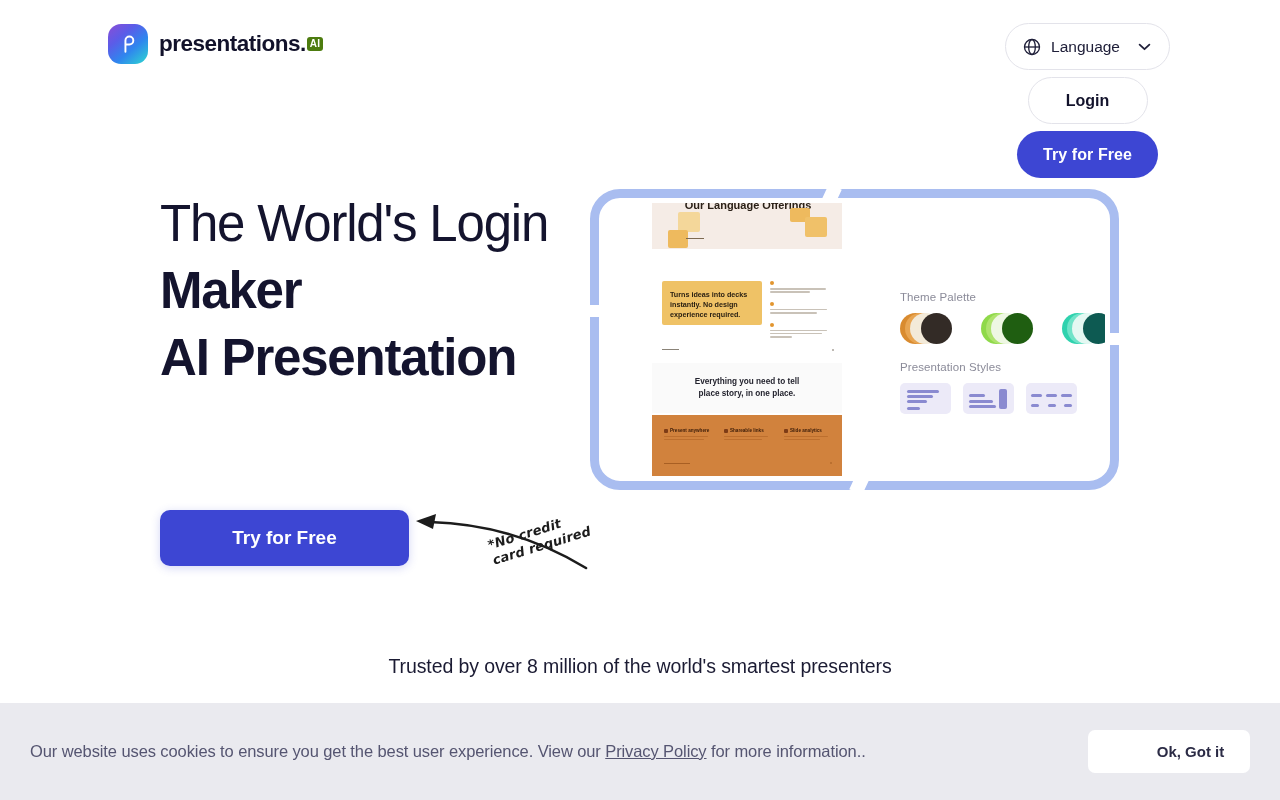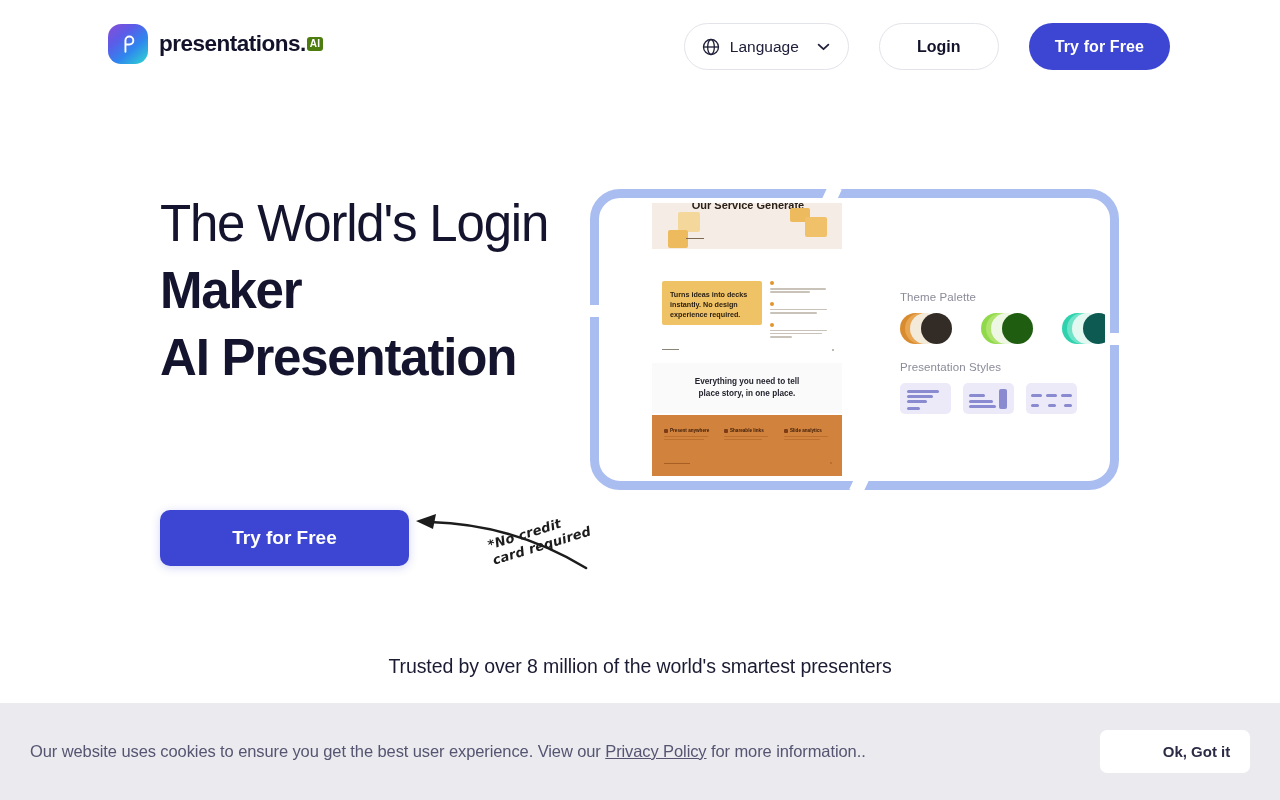--- a/index.html
+++ b/index.html
@@ -74,21 +74,22 @@
     line-height: 1;
     height: 14px;
   }
 
   .nav-actions {
     position: absolute;
     right: 110px;
     top: 23px;
     display: flex;
     align-items: center;
-    gap: 30px;
+    gap: 7px;
+    flex-direction: column;
   }
 
   .btn {
     font-family: "Liberation Sans", sans-serif;
     border: none;
     cursor: pointer;
     display: inline-flex;
     align-items: center;
     justify-content: center;
   }
@@ -380,21 +381,21 @@
     white-space: nowrap;
   }
   .cookie-link {
     color: #555571;
     text-decoration: underline;
     cursor: pointer;
   }
   .cookie-btn {
     position: absolute;
     right: 30px;
-    width: 150px;
+    width: 162px;
     height: 43px;
     border-radius: 7px;
     background: #ffffff;
     color: #2b2b45;
     font-size: 15px;
     font-weight: 600;
     padding-left: 43px;
   }
 </style>
 </head>
@@ -463,21 +464,21 @@
     <div class="preview-frame"></div>
     <div class="gap top"></div>
     <div class="gap right"></div>
     <div class="gap bottom"></div>
     <div class="gap left"></div>
 
     <div class="preview-inner">
 
       <div class="slide-col">
         <div class="slide-band-top"></div>
-        <div class="slide-title-blur">Our Service Generate</div>
+        <div class="slide-title-blur">Our Language Offerings</div>
         <div class="sq b"></div>
         <div class="sq a"></div>
         <div class="tiny-rule"></div>
         <div class="sq c"></div>
         <div class="sq d"></div>
 
         <div class="card-orange">Turns ideas into decks instantly. No design experience required.</div>
 
         <div class="bullets">
           <div class="bullet-row">

